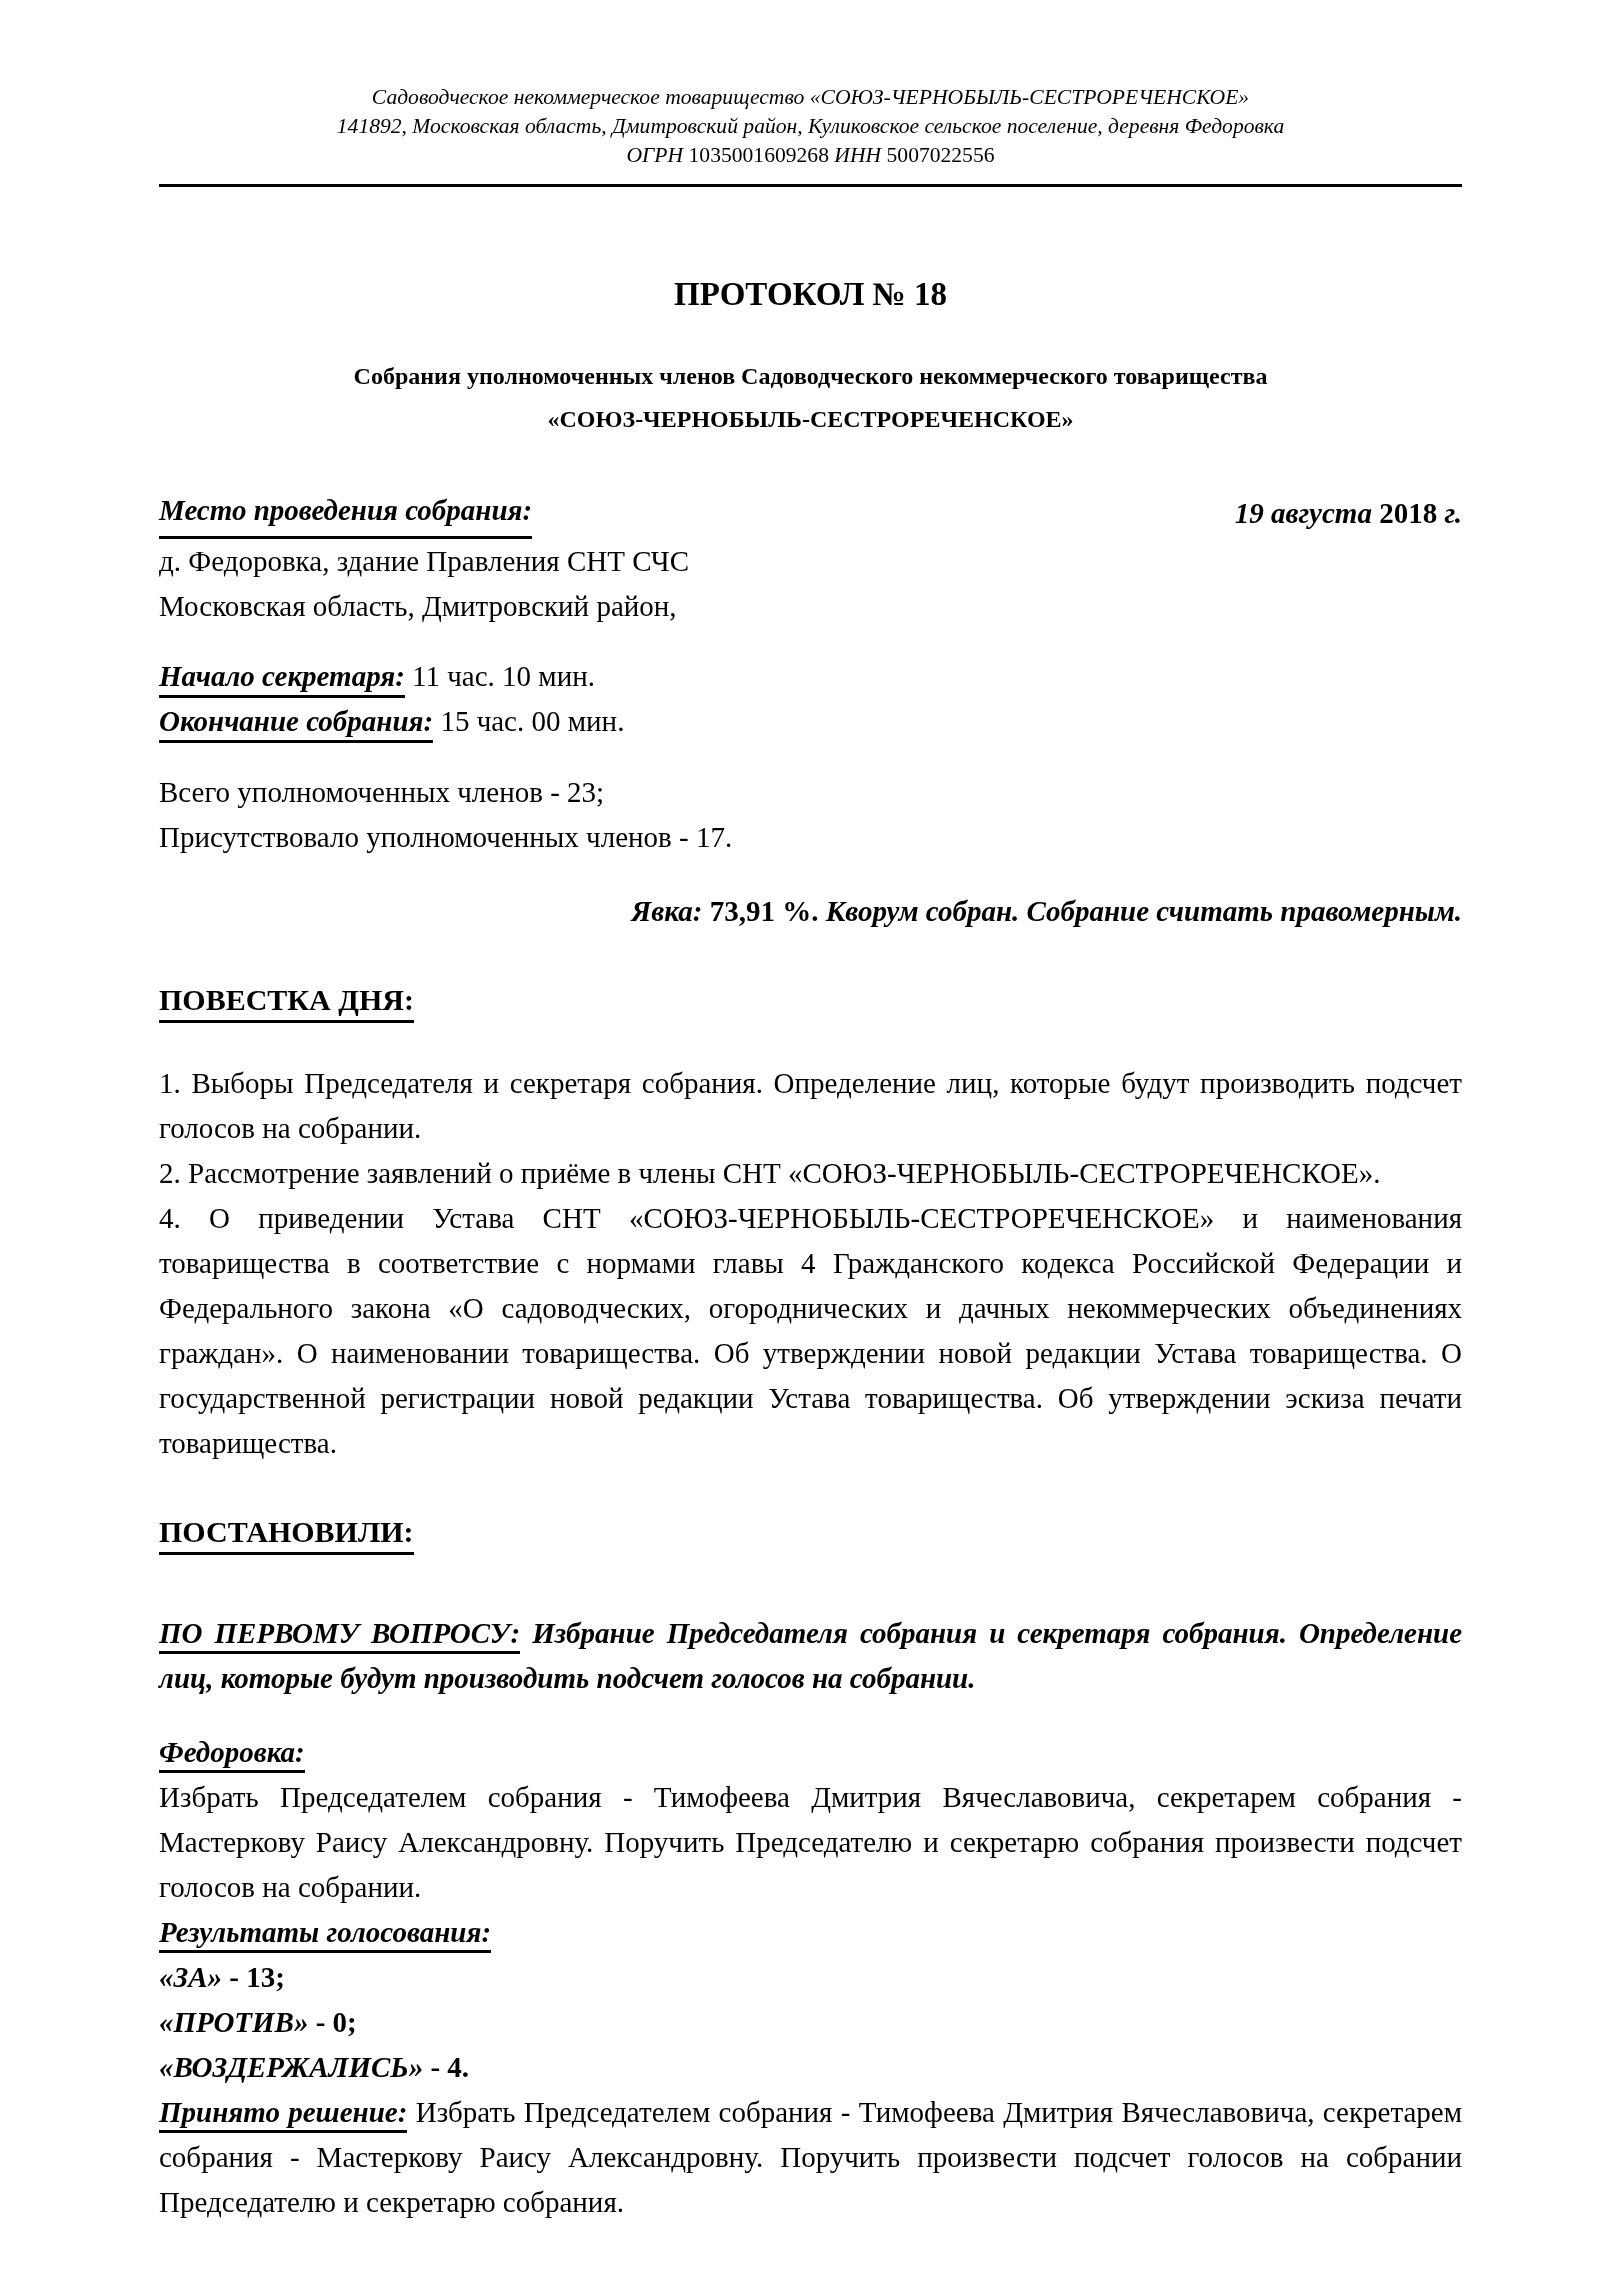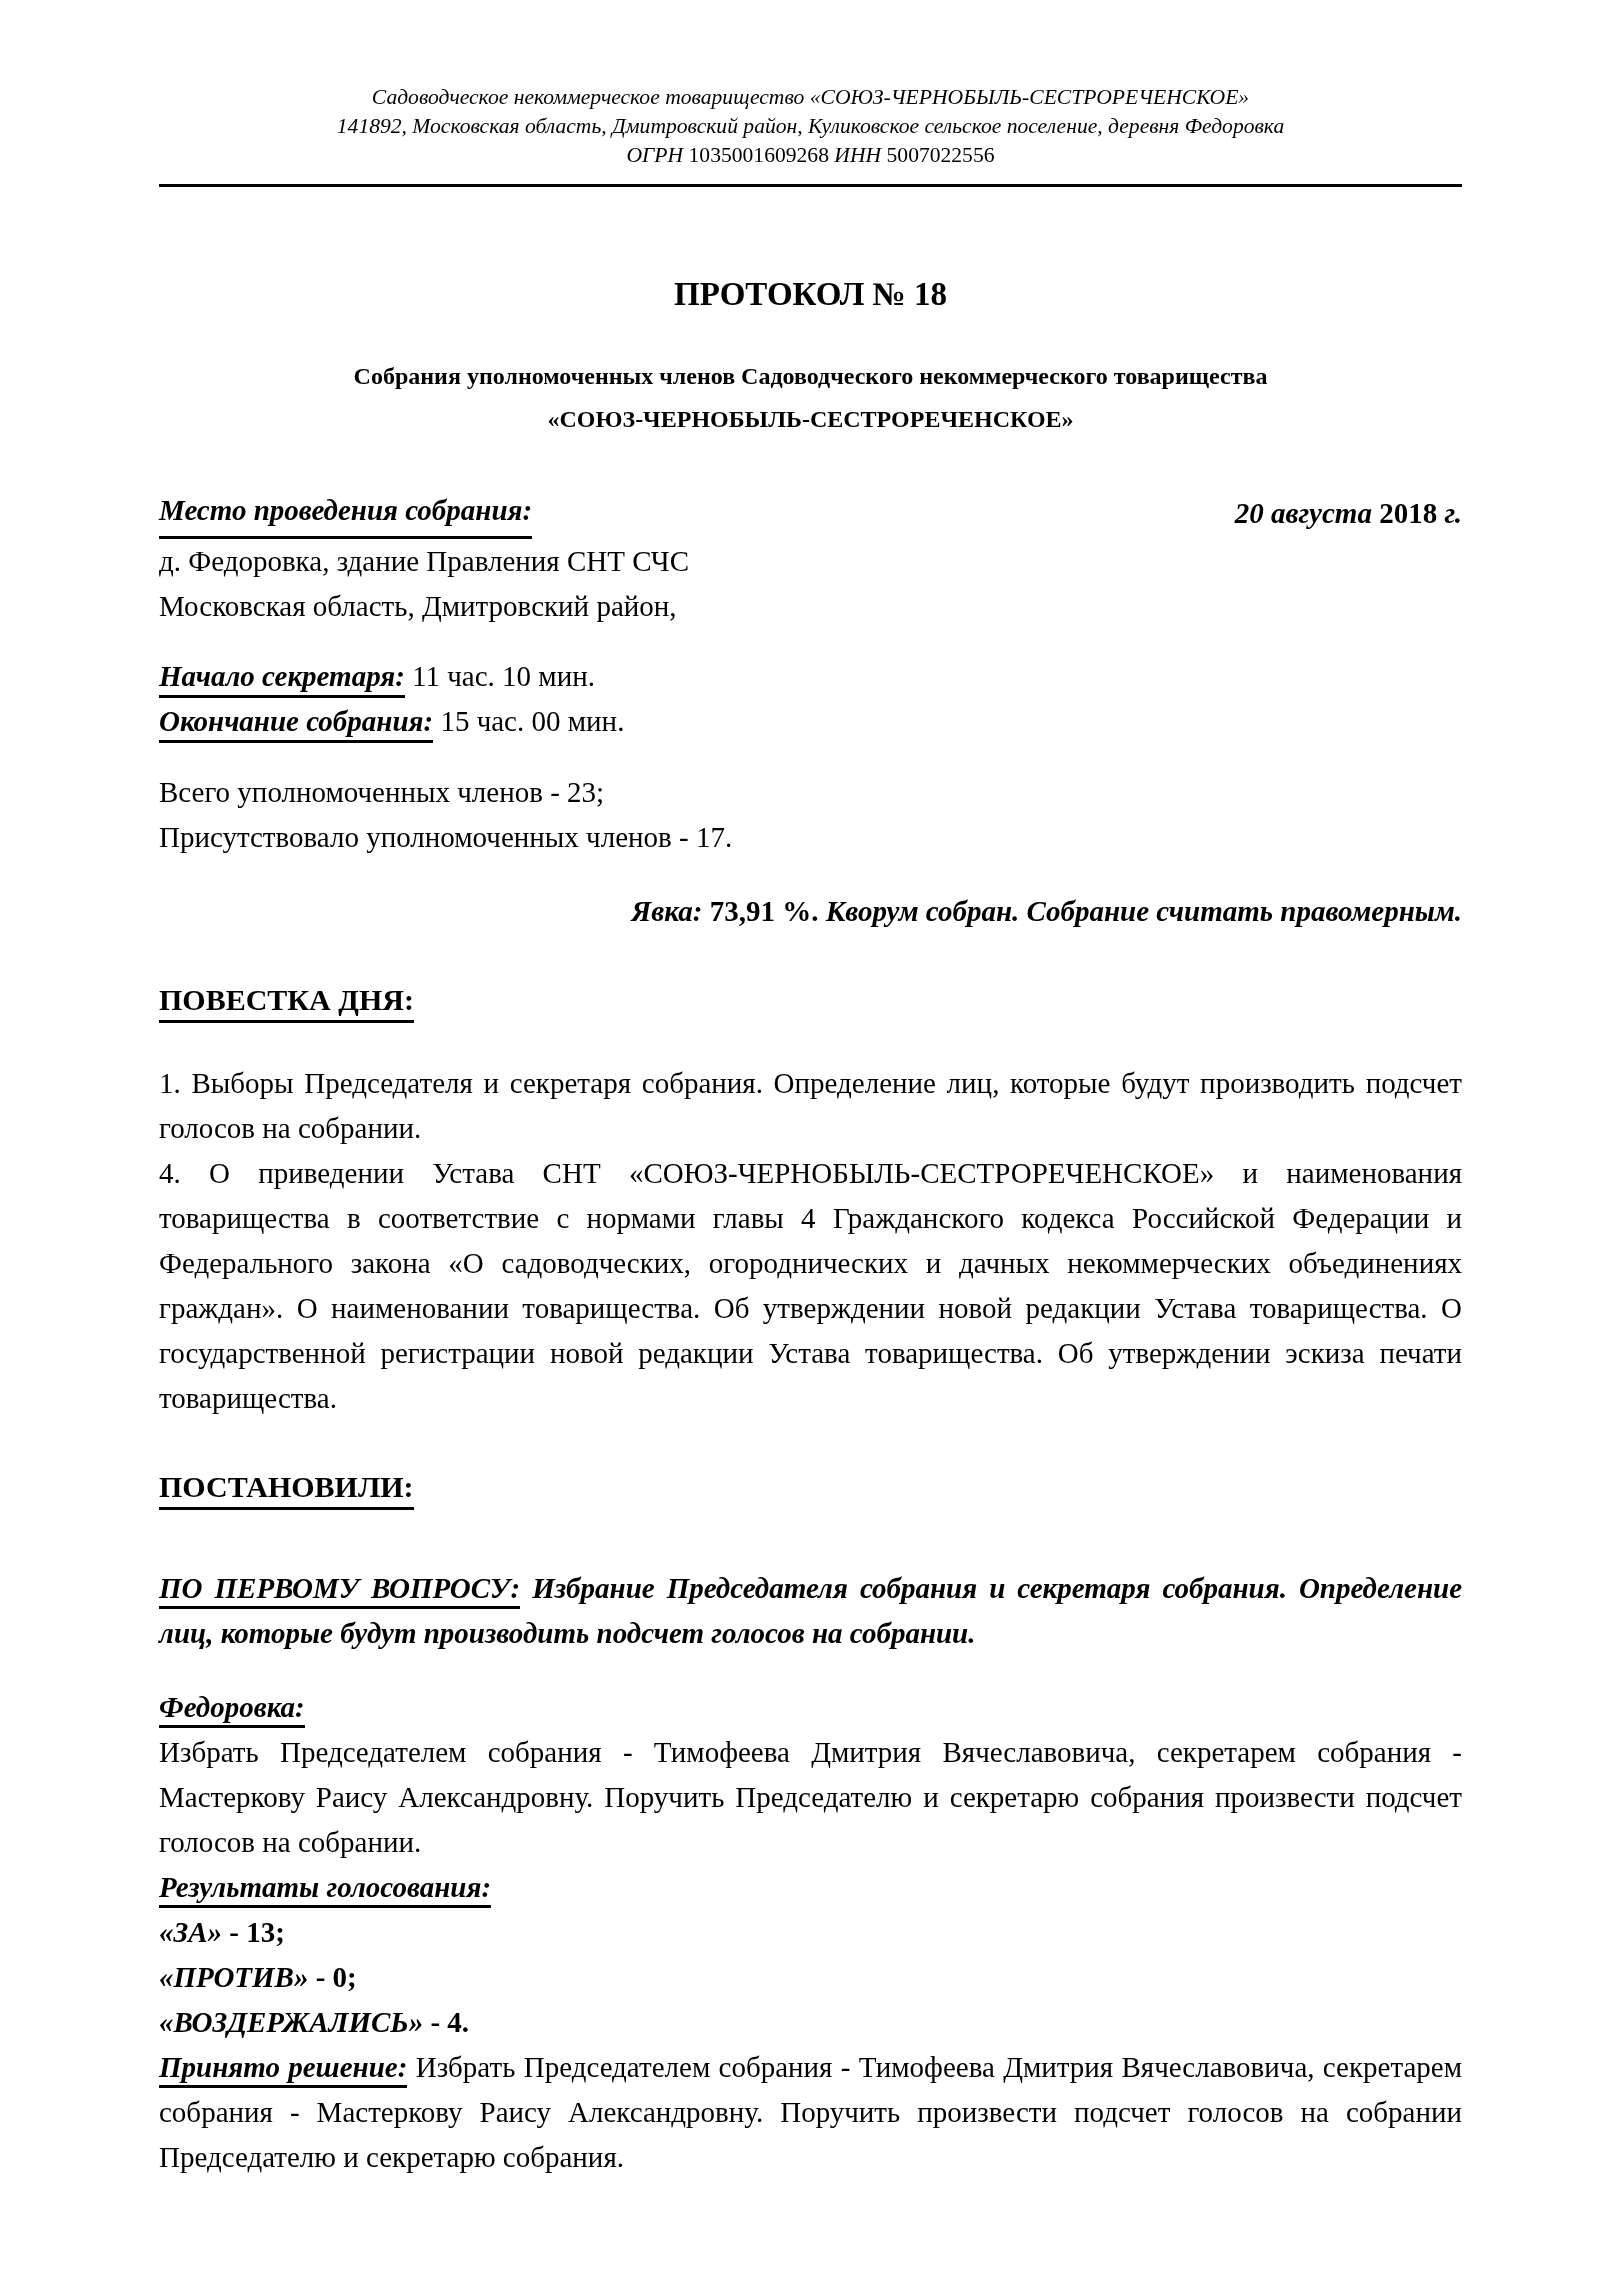--- a/index.html
+++ b/index.html
@@ -121,21 +121,21 @@
   <div class="doc-title">ПРОТОКОЛ № 18</div>
 
   <div class="doc-subtitle">
     <div>Собрания уполномоченных членов Садоводческого некоммерческого товарищества</div>
     <div>«СОЮЗ-ЧЕРНОБЫЛЬ-СЕСТРОРЕЧЕНСКОЕ»</div>
   </div>
 
   <div class="row-split">
     <span class="lbl-biu">Место проведения собрания:</span>
     <span>
-      <span class="date-part">20 августа</span>
+      <span class="date-part">19 августа</span>
       <span class="date-part upright">2018</span>
       <span class="date-part">г.</span>
     </span>
   </div>
 
   <p class="plain-line">д. Федоровка, здание Правления СНТ СЧС</p>
   <p class="plain-line">Московская область, Дмитровский район,</p>
 
   <p class="plain-line gap-sm">
     <span class="lbl-biu">Начало секретаря:</span>
@@ -154,20 +154,21 @@
     <span class="upright">73,91 %.</span>
     <span>Кворум собран. Собрание считать правомерным.</span>
   </p>
 
   <div class="section-heading">
     <span class="u">ПОВЕСТКА ДНЯ:</span>
   </div>
 
   <div class="gap-md">
     <p class="para-justify">1. Выборы Председателя и секретаря собрания. Определение лиц, которые будут производить подсчет голосов на собрании.</p>
+    <p class="para-justify">2. Рассмотрение заявлений о приёме в члены СНТ «СОЮЗ-ЧЕРНОБЫЛЬ-СЕСТРОРЕЧЕНСКОЕ».</p>
     <p class="para-justify">4. О приведении Устава СНТ «СОЮЗ-ЧЕРНОБЫЛЬ-СЕСТРОРЕЧЕНСКОЕ» и наименования товарищества в соответствие с нормами главы 4 Гражданского кодекса Российской Федерации и Федерального закона «О садоводческих, огороднических и дачных некоммерческих объединениях граждан». О наименовании товарищества. Об утверждении новой редакции Устава товарищества. О государственной регистрации новой редакции Устава товарищества. Об утверждении эскиза печати товарищества.</p>
   </div>
 
   <div class="section-heading">
     <span class="u">ПОСТАНОВИЛИ:</span>
   </div>
 
   <p class="q1-para">
     <span class="inline-underline-lbl">ПО ПЕРВОМУ ВОПРОСУ:</span>
     <span>Избрание Председателя собрания и секретаря собрания. Определение лиц, которые будут производить подсчет голосов на собрании.</span>

